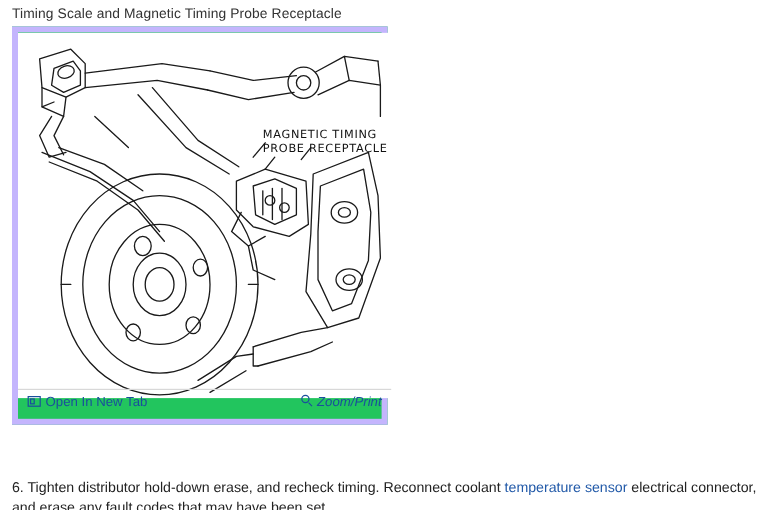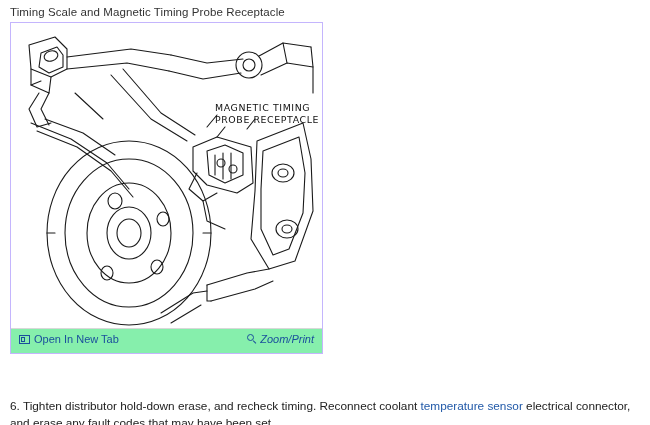--- a/index.html
+++ b/index.html
@@ -28,22 +28,22 @@
     color: #333333;
     letter-spacing: 0.1px;
     white-space: nowrap;
   }
   .figure-box {
     position: absolute;
     left: 10px;
     top: 22px;
     width: 313px;
     height: 332px;
-    border: 1px solid #c4b5fd;
-    background: #86efac;
+    border: 5px solid #c4b5fd;
+    background: #22c55e;
     box-sizing: border-box;
   }
   .figure-image {
     position: absolute;
     left: 0;
     top: 0;
     width: 311px;
     height: 305px;
     overflow: hidden;
   }

